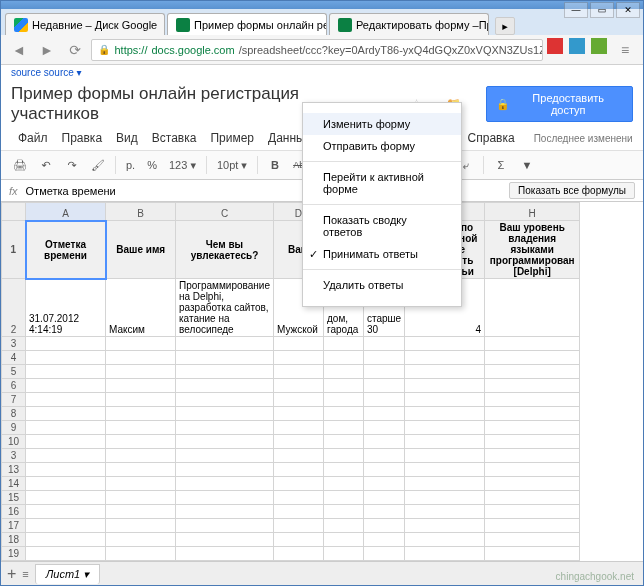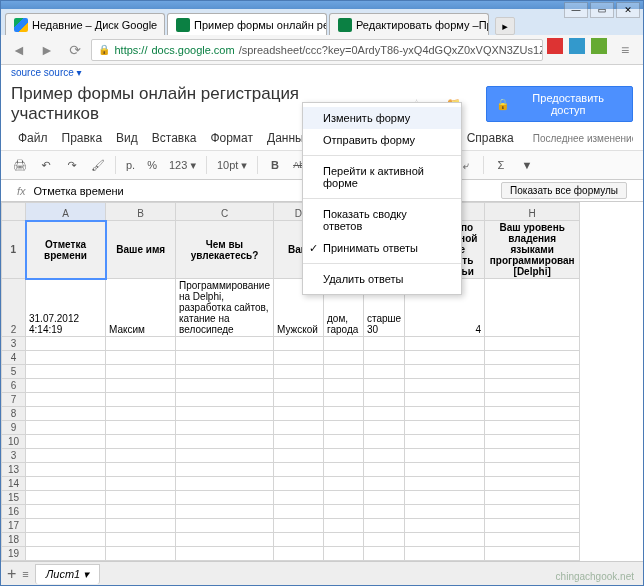--- a/index.html
+++ b/index.html
@@ -36,21 +36,21 @@
 .folder-icon { color: #ccc; font-size: 12px; }
 .share-btn { margin-left: auto; background: #4d90fe; color: #fff; border: 1px solid #3079ed; border-radius: 2px; padding: 5px 10px; font-size: 11px; display: flex; align-items: center; gap: 4px; }
 .menubar { display: flex; align-items: center; padding: 0 10px; font-size: 12px; color: #333; height: 24px; }
 .menu-item { padding: 4px 7px; cursor: pointer; }
 .menu-item.open { background: #eee; border: 1px solid #ccc; border-bottom: none; }
 .last-edit { margin-left: 12px; font-size: 10px; color: #777; white-space: nowrap; overflow: hidden; }
 .toolbar { border-top: 1px solid #e0e0e0; border-bottom: 1px solid #ccc; height: 30px; display: flex; align-items: center; padding: 0 8px; gap: 4px; background: #fafafa; }
 .tb-btn { width: 22px; height: 22px; display: flex; align-items: center; justify-content: center; color: #555; font-size: 11px; border-radius: 2px; }
 .tb-sep { width: 1px; height: 18px; background: #ddd; margin: 0 2px; }
 .tb-text { font-size: 11px; color: #555; padding: 0 4px; }
-.fx-bar { height: 22px; border-bottom: 1px solid #ccc; display: flex; align-items: center; padding: 0 16px; font-size: 11px; }
+.fx-bar { height: 22px; border-bottom: 1px solid #ccc; display: flex; align-items: center; padding: 0 8px; font-size: 11px; }
 .fx-label { color: #888; font-style: italic; margin-right: 8px; }
 .show-formulas { margin-left: auto; border: 1px solid #ccc; border-radius: 2px; padding: 2px 8px; font-size: 10px; background: #f5f5f5; }
 
 
 .grid-wrap { flex: 1; overflow: auto; position: relative; }
 table.grid { border-collapse: collapse; table-layout: fixed; }
 .grid th, .grid td { border: 1px solid #d4d4d4; font-size: 10px; text-align: left; vertical-align: bottom; padding: 1px 3px; overflow: hidden; }
 .grid thead th { background: #eee; text-align: center; font-weight: normal; height: 18px; color: #555; }
 .grid .rowhdr { background: #eee; text-align: center; width: 24px; color: #555; }
 .grid .colA { width: 80px; }
@@ -61,21 +61,21 @@
 .grid .colF { width: 40px; }
 .grid .colG { width: 80px; }
 .grid .colH { width: 95px; }
 .hdr-row td { background: #f0f0f0; font-weight: bold; text-align: center; vertical-align: middle; height: 44px; font-size: 10px; }
 .data-row td { height: 44px; vertical-align: bottom; }
 .empty-row td { height: 14px; }
 .selected-hdr { background: #dde6f5 !important; border-bottom: 2px solid #4d90fe !important; }
 .selected-cell { border: 2px solid #4d90fe !important; }
 
 
-.dropdown { position: absolute; top: 102px; left: 302px; width: 160px; background: #fff; border: 1px solid #ccc; box-shadow: 2px 2px 6px rgba(0,0,0,0.2); z-index: 100; padding: 4px 0; font-size: 11px; }
+.dropdown { position: absolute; top: 102px; left: 302px; width: 160px; background: #fff; border: 1px solid #ccc; box-shadow: 2px 2px 6px rgba(0,0,0,0.2); z-index: 100; padding: 10px 0; font-size: 11px; }
 .dd-item { padding: 5px 20px; cursor: pointer; position: relative; }
 .dd-item.hover { background: #eef3fb; }
 .dd-sep { height: 1px; background: #e0e0e0; margin: 4px 0; }
 .dd-check::before { content: "✓"; position: absolute; left: 6px; }
 
 
 .sheet-tabs { height: 24px; border-top: 1px solid #ccc; background: #eee; display: flex; align-items: center; padding: 0 6px; gap: 6px; font-size: 11px; }
 .sheet-tab { background: #fff; border: 1px solid #ccc; border-bottom: none; padding: 3px 10px; border-radius: 0 0 3px 3px; font-style: italic; }
 .add-sheet { font-size: 16px; color: #666; }
 .sheet-menu { color: #666; }
@@ -138,21 +138,21 @@
       <button class="share-btn">
         <span>🔒</span>
         <span>Предоставить доступ</span>
       </button>
     </div>
     <div class="menubar">
       <span class="menu-item">Файл</span>
       <span class="menu-item">Правка</span>
       <span class="menu-item">Вид</span>
       <span class="menu-item">Вставка</span>
-      <span class="menu-item">Формат</span>
+      <span class="menu-item">Пример</span>
       <span class="menu-item">Данные</span>
       <span class="menu-item">Инструменты</span>
       <span class="menu-item open">Форма (1)</span>
       <span class="menu-item">Справка</span>
       <span class="last-edit">Последнее изменение: 19 мин. назад пользователем в source</span>
     </div>
     <div class="toolbar">
       <span class="tb-btn">🖨</span>
       <span class="tb-btn">↶</span>
       <span class="tb-btn">↷</span>

